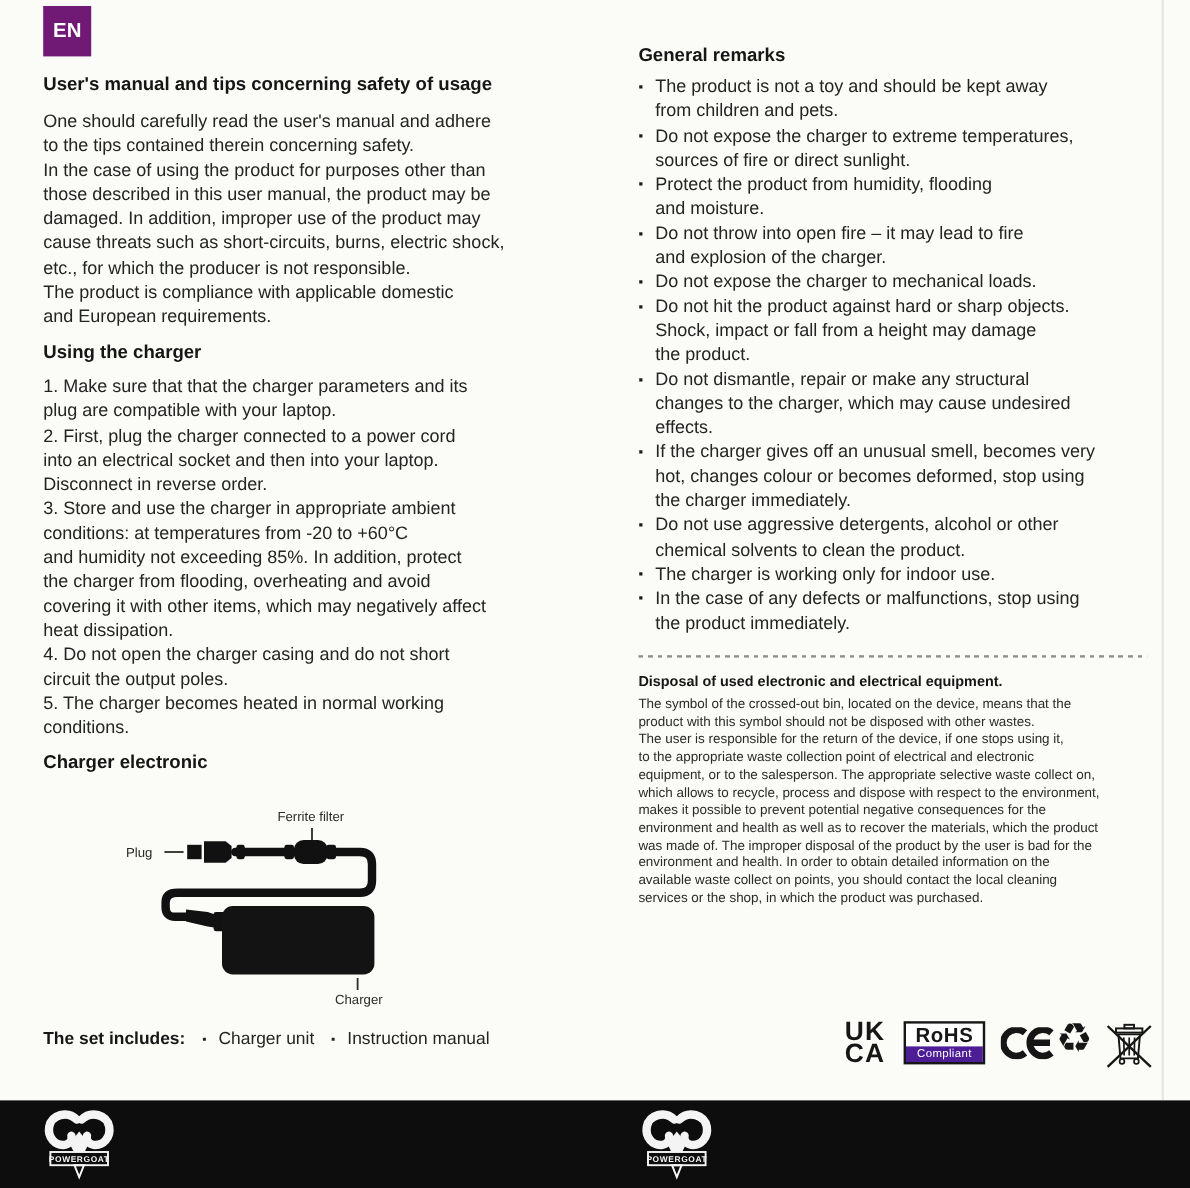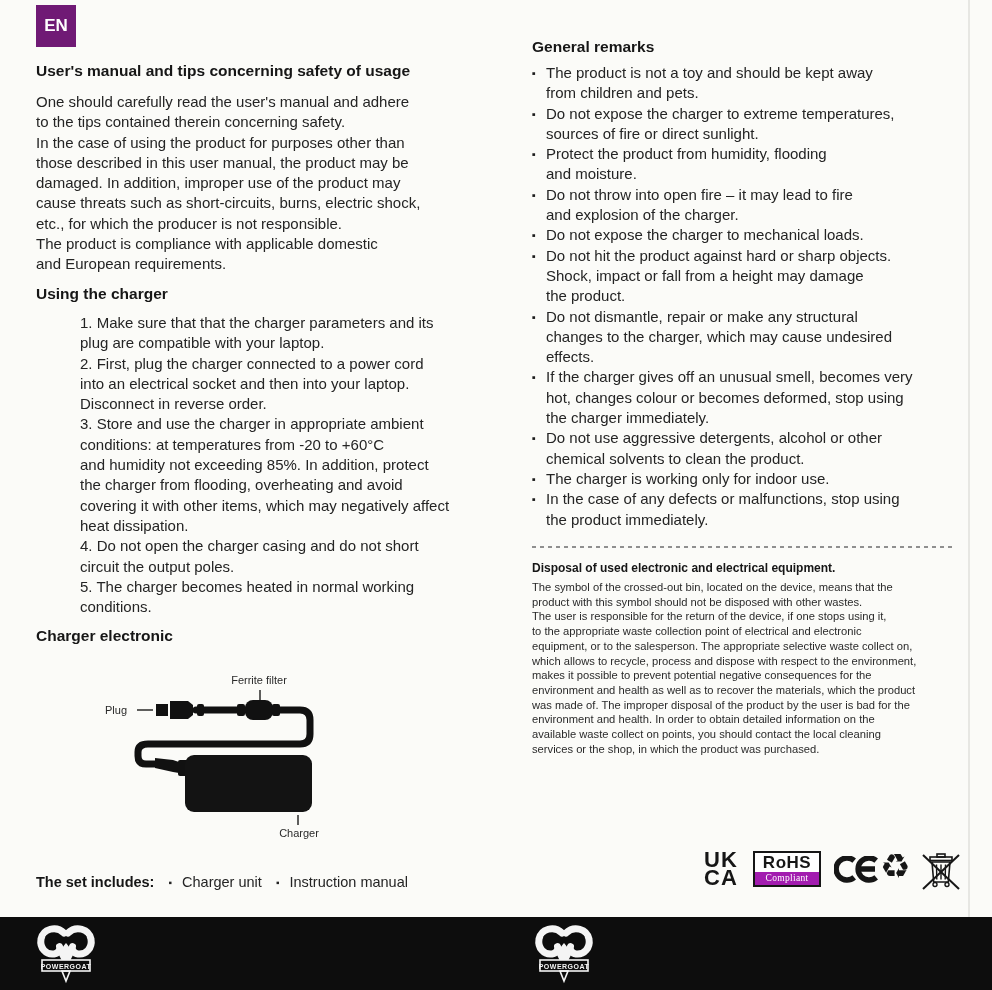--- a/index.html
+++ b/index.html
@@ -35,35 +35,35 @@
   .bullets li { display:flex; align-items:flex-start; }
   .bullets .marker { flex:0 0 14px; font-size:11px; line-height:20.3px; color:#1c1c1c; }
   .bullets .btext { flex:1; }
 
   .dashed-divider {
     left:532px; top:546px; width:424px; height:2px;
     background:repeating-linear-gradient(90deg,#8f8f8f 0 4px, transparent 4px 8px);
   }
 
   
-  .set-row { left:36px; top:858px; font-size:14.5px; color:#242424;margin-top:16px; }
+  .set-row { left:36px; top:858px; font-size:14.5px; color:#242424; }
   .set-row .lbl { font-weight:bold; color:#161616; }
   .set-row .marker { font-size:10px; margin:0 6px 0 10px; vertical-align:1px; }
 
   
   .ukca {
     left:704px; top:851px; font-weight:bold; font-size:22px; line-height:18px;
     letter-spacing:1px; color:#161616; text-align:center;
   }
   .rohs {
     left:753px; top:851px; width:64px; border:2.5px solid #161616; background:#fff;
     text-align:center;
   }
   .rohs .rohs-top { font-size:17px; font-weight:bold; color:#161616; line-height:19px; letter-spacing:0.5px; }
-  .rohs .rohs-bottom { background:#a21caf; color:#fff; font-size:9.5px; line-height:13px; letter-spacing:0.3px;font-family:Liberation Serif, serif; }
+  .rohs .rohs-bottom { background:#4c1d95; color:#fff; font-size:9.5px; line-height:13px; letter-spacing:0.3px; }
   .recycle { left:880px; top:846px; font-size:34px; line-height:40px; color:#161616;
     font-family:"DejaVu Sans", sans-serif; }
 
   
   .black-bar { left:0; top:917px; width:992px; height:73px; background:#0d0d0d; }
 
   .edge-line { left:968px; top:0; width:2px; height:917px; background:#e7e7e3; }
 
   .diagram-label { font-size:11px; fill:#2a2a2a; font-family:"Liberation Sans", sans-serif; }
 </style>
@@ -83,21 +83,21 @@
 In the case of using the product for purposes other than
 those described in this user manual, the product may be
 damaged. In addition, improper use of the product may
 cause threats such as short-circuits, burns, electric shock,
 etc., for which the producer is not responsible.
 The product is compliance with applicable domestic
 and European requirements.</div>
 
   <div class="abs h-main" style="left:36px; top:285px;">Using the charger</div>
 
-  <div class="abs body-text pre left-col-text" style="left:36px; top:313px;margin-left:44px;">1. Make sure that that the charger parameters and its
+  <div class="abs body-text pre left-col-text" style="left:36px; top:313px;">1. Make sure that that the charger parameters and its
 plug are compatible with your laptop.
 2. First, plug the charger connected to a power cord
 into an electrical socket and then into your laptop.
 Disconnect in reverse order.
 3. Store and use the charger in appropriate ambient
 conditions: at temperatures from -20 to +60°C
 and humidity not exceeding 85%. In addition, protect
 the charger from flooding, overheating and avoid
 covering it with other items, which may negatively affect
 heat dissipation.

